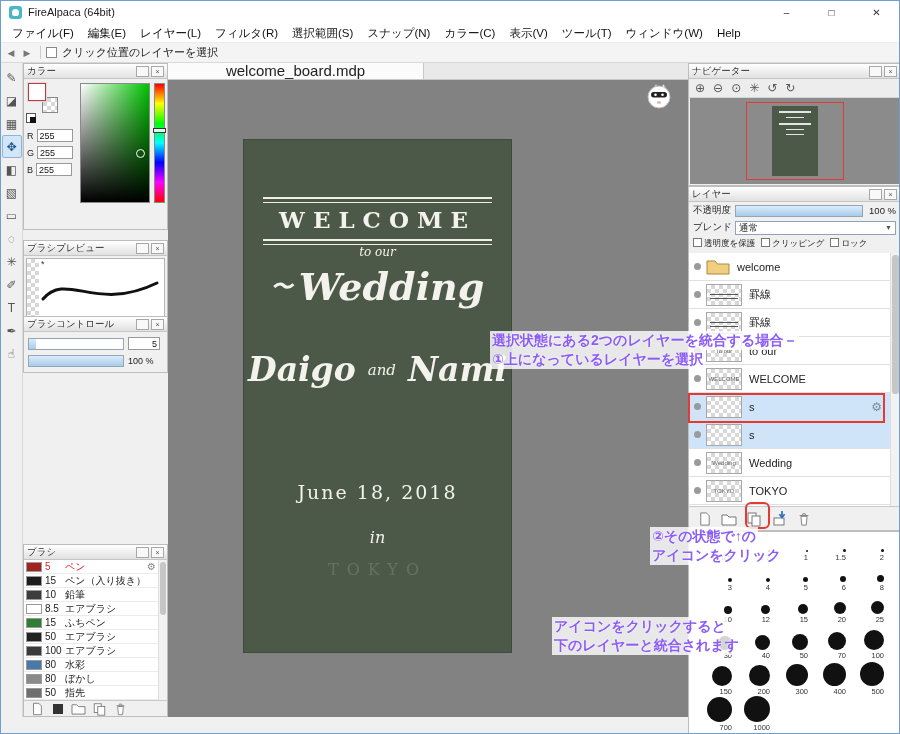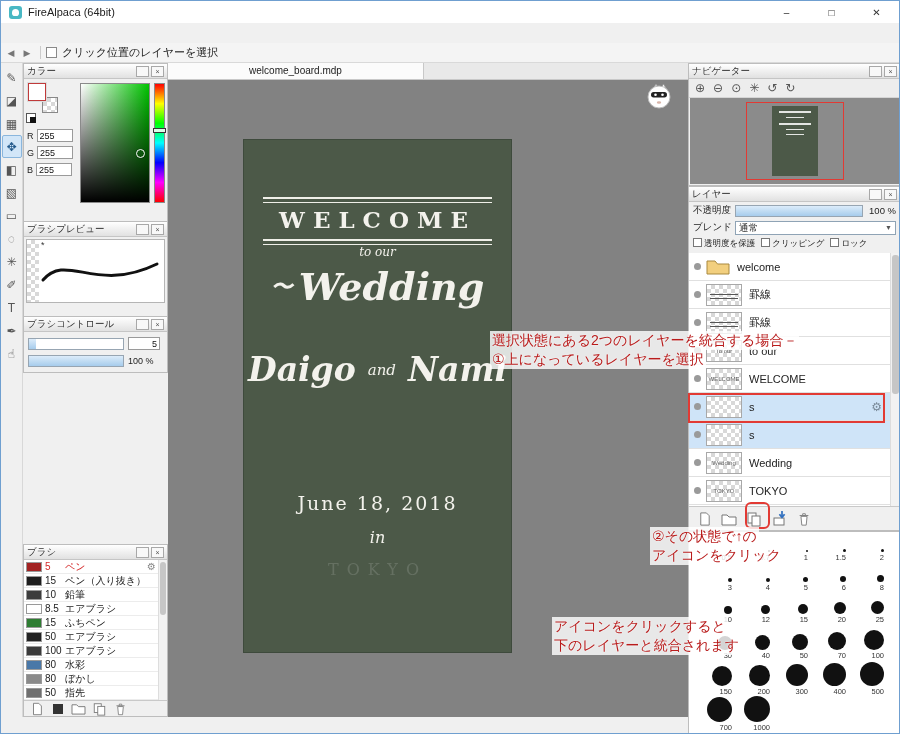--- a/index.html
+++ b/index.html
@@ -43,21 +43,21 @@
 #bw-mini{position:absolute;left:2px;top:34px;width:10px;height:10px;background:#fff;border:1px solid #555}
 #bw-mini:after{content:"";position:absolute;left:3px;top:3px;width:6px;height:6px;background:#111}
 .rgb-row{position:absolute;left:3px;display:flex;align-items:center;gap:3px;font-size:9px;color:#222}
 .rgb-row input{width:36px;height:13px;border:1px solid #9a9a9a;font-size:9px;padding:0 2px;background:#fff;color:#111;font-family:inherit}
 #sv-square{position:absolute;left:56px;top:4px;width:70px;height:120px;border:1px solid #8a8a8a;background:linear-gradient(to top,#000,rgba(0,0,0,0)),linear-gradient(to right,#fff,#00c400)}
 #sv-marker{position:absolute;right:4px;top:55%;width:9px;height:9px;border:1.5px solid #fff;border-radius:50%;box-shadow:0 0 1px #000}
 #hue-bar{position:absolute;left:130px;top:4px;width:11px;height:120px;border:1px solid #8a8a8a;background:linear-gradient(to bottom,#f00,#ff0,#0f0,#0ff,#00f,#f0f,#f00)}
 #hue-marker{position:absolute;left:-2px;top:37%;width:13px;height:5px;border:1px solid #333;background:rgba(255,255,255,.85)}
 
 
-#preview-panel{left:22px;top:220px;width:145px;height:112px}
+#preview-panel{left:22px;top:239px;width:145px;height:112px}
 .bp-body{position:relative;margin:2px;height:64px;background:#fff;border:1px solid #b5b5b5}
 .bp-checker{position:absolute;left:0;top:0;bottom:0;width:12px}
 .bp-star{position:absolute;left:14px;top:0;font-size:9px;color:#333}
 .stroke-svg{position:absolute;left:10px;top:4px;width:128px;height:56px}
 
 
 #control-panel{left:22px;top:315px;width:145px;height:57px}
 .slider-row{position:absolute;left:4px;display:flex;align-items:center;gap:4px}
 .slider-track{width:96px;height:12px;border:1px solid #97a5b2;background:#fff;position:relative;overflow:hidden}
 .slider-fill{position:absolute;left:0;top:0;bottom:0;background:linear-gradient(#dcecfa,#a6ccec)}
@@ -75,32 +75,32 @@
 .brush-gear{margin-left:auto;font-size:10px;color:#888;padding-right:2px}
 .vscroll{position:absolute;right:0;top:15px;bottom:16px;width:9px;background:#f2f2f2;border-left:1px solid #ddd}
 .vthumb{position:absolute;left:1px;right:1px;top:2px;height:38%;background:#c6c6c6;border-radius:3px}
 .bp-foot{position:absolute;left:0;right:0;bottom:0;height:16px;border-top:1px solid #c9c9c9;background:#f0f0f0;display:flex;align-items:center;gap:6px;padding:0 5px}
 .mini-ic{width:15px;height:14px;display:flex;align-items:center;justify-content:center}
 .black-sq{width:10px;height:10px;background:#333}
 
 
 #canvas-area{position:absolute;left:167px;top:62px;width:520px;height:654px;background:#828282}
 #tabbar{height:17px;background:#e9e9e9;border-bottom:1px solid #c8c8c8;display:flex}
-#doc-tab{width:256px;background:#fbfbfb;border-right:1px solid #c8c8c8;font-size:10px;line-height:16px;text-align:center;color:#222}
+#doc-tab{width:256px;background:#fbfbfb;border-right:1px solid #c8c8c8;font-size:15px;line-height:16px;text-align:center;color:#222}
 #board{position:absolute;left:76px;top:77px;width:267px;height:512px;background:#4c5948;box-shadow:0 0 0 1px #3e4a3c;color:#f3f2ec}
 #board>div{position:absolute;left:0;right:0;text-align:center}
 .rule{height:6px;width:86%;margin:0 auto;border-top:2px solid #efefe8;border-bottom:1px solid #efefe8}
 #rule1{top:57px}#rule2{top:99px}
 .b-welcome{top:66px;font-family:"DejaVu Serif","Liberation Serif",serif;font-size:23px;letter-spacing:8px;font-weight:bold}
 .b-toour{top:105px;font-family:"DejaVu Serif",serif;font-style:italic;font-size:12px}
 .b-wedding{top:124px;font-family:"DejaVu Serif",serif;font-style:italic;font-weight:bold;font-size:38px}
 .b-wedding .orn{font-size:22px;vertical-align:6px;margin-right:6px}
 .b-names{top:210px;font-family:"DejaVu Serif",serif;font-style:italic;font-weight:bold;font-size:33px}
 .b-names .and{font-size:15px;font-weight:normal;margin:0 12px;vertical-align:6px}
-.b-date{top:352px;font-family:"DejaVu Serif",serif;font-size:19px;letter-spacing:2px}
+.b-date{top:341px;font-family:"DejaVu Serif",serif;font-size:19px;letter-spacing:2px}
 .b-in{top:388px;font-family:"DejaVu Serif",serif;font-style:italic;font-size:16px}
 .b-city{top:420px;font-family:"DejaVu Serif",serif;font-size:16px;letter-spacing:8px;color:rgba(255,255,255,.14)}
 #alpaca{position:absolute;right:14px;top:18px;width:30px;height:30px}
 
 
 #nav-panel{left:687px;top:62px;width:213px;height:123px}
 #nav-toolbar{height:19px;display:flex;align-items:center;gap:8px;padding:0 6px;font-size:12px;color:#555;border-bottom:1px solid #d5d5d5;background:#ededed}
 #nav-thumb{position:absolute;left:1px;right:1px;top:34px;bottom:1px;background:#8b8b8b;overflow:hidden}
 #nav-board{position:absolute;left:50%;top:8px;transform:translateX(-50%);width:46px;height:70px;background:#4c5948}
 .mini-line{height:2px;background:rgba(255,255,255,.85);margin:5px 7px 0}
@@ -138,41 +138,54 @@
 .dot{display:block;border-radius:50%;background:#111}
 .sz-cell em{display:block;font-style:normal;font-size:7.5px;color:#333;margin-top:1px}
 
 
 #statusbar{position:absolute;left:0;top:716px;width:687px;height:18px;background:#f2f2f2;border-top:1px solid #d5d5d5;font-size:11px;color:#333;line-height:16px;padding-left:5px}
 
 
 .red-box{position:absolute;border:2px solid #e23a34;pointer-events:none}
 #red-layer-box{left:687px;top:392px;width:197px;height:30px}
 #red-icon-box{left:744px;top:501px;width:25px;height:27px;border-radius:6px}
-.annot{position:absolute;color:#b91c1c;font-size:14px;font-weight:normal;line-height:19px;white-space:nowrap}
+.annot{position:absolute;color:#8b5cf6;font-size:14px;font-weight:bold;line-height:19px;white-space:nowrap}
 .annot span{display:inline-block;background:rgba(255,255,255,.82);padding:0 2px;text-shadow:0 0 2px #fff}
 #annot1{left:489px;top:330px}
 #annot2{left:649px;top:526px}
 #annot3{left:551px;top:616px}
 </style>
 </head>
 <body>
 
 <div id="window">
 
   <div id="titlebar">
     <span id="app-icon"></span>
     <span id="window-title">FireAlpaca (64bit)</span>
     <div id="win-controls">
       <span class="win-btn">–</span>
       <span class="win-btn">□</span>
       <span class="win-btn">✕</span>
     </div>
   </div>
 
+  <div id="menubar">
+    <span class="menu-item">ファイル(F)</span>
+    <span class="menu-item">編集(E)</span>
+    <span class="menu-item">レイヤー(L)</span>
+    <span class="menu-item">フィルタ(R)</span>
+    <span class="menu-item">選択範囲(S)</span>
+    <span class="menu-item">スナップ(N)</span>
+    <span class="menu-item">カラー(C)</span>
+    <span class="menu-item">表示(V)</span>
+    <span class="menu-item">ツール(T)</span>
+    <span class="menu-item">ウィンドウ(W)</span>
+    <span class="menu-item">Help</span>
+  </div>
 
   <div id="toolbar">
     <span class="tb-btn">◀</span>
     <span class="tb-btn">▶</span>
     <span class="tb-sep"></span>
     <span class="tb-check">
       <span class="checkbox"></span>
       <span>クリック位置のレイヤーを選択</span>
     </span>
   </div>

